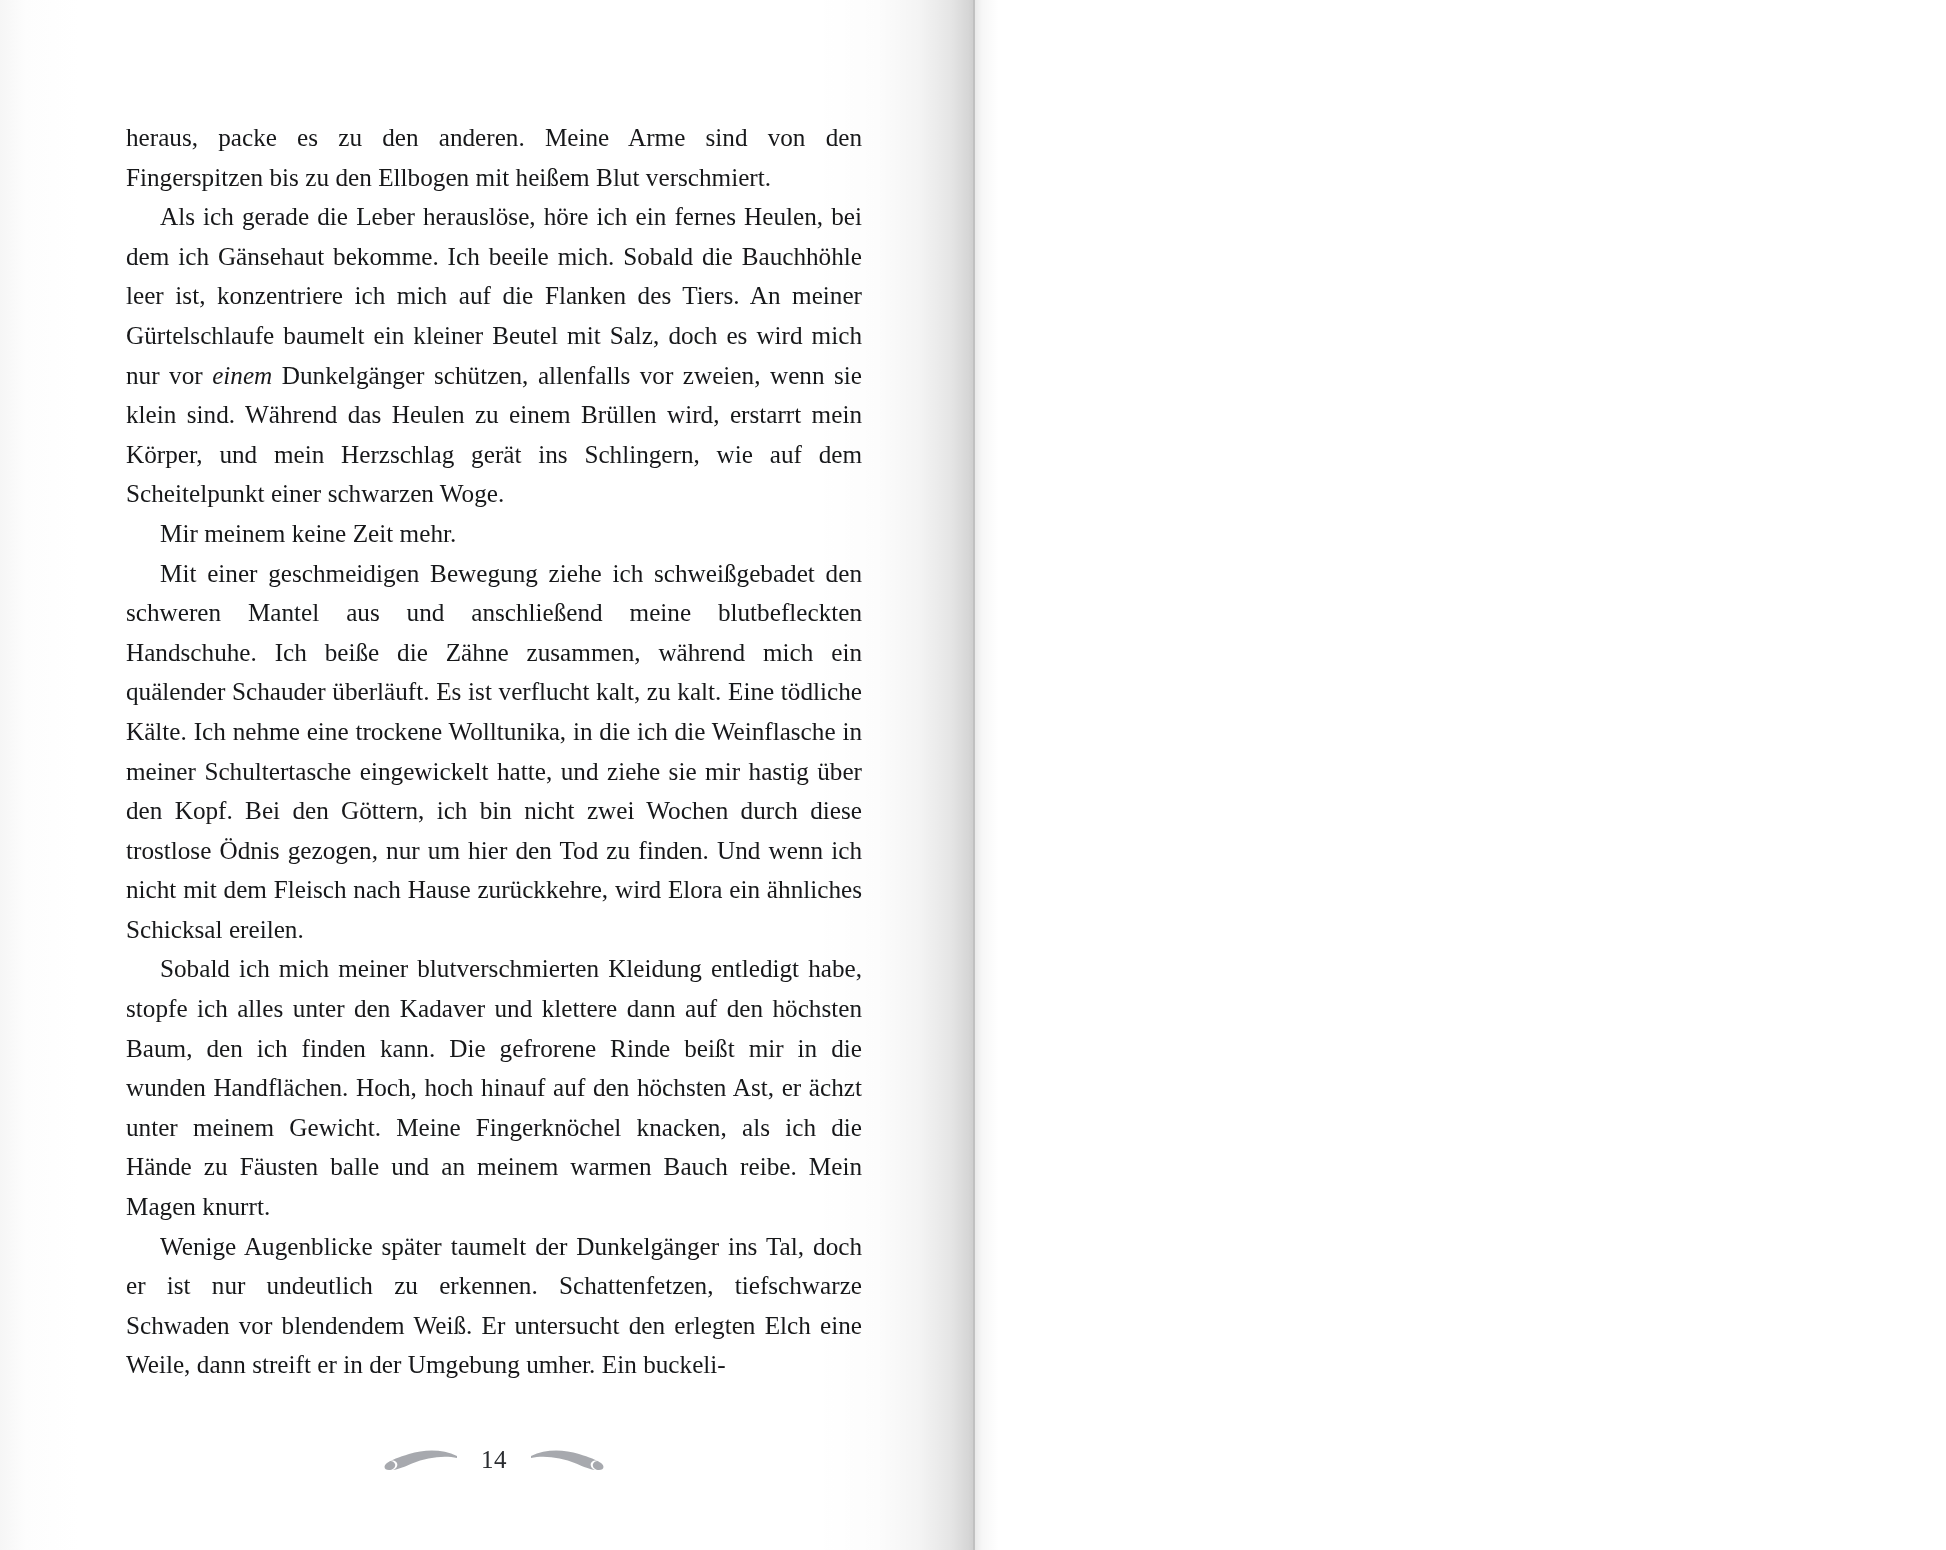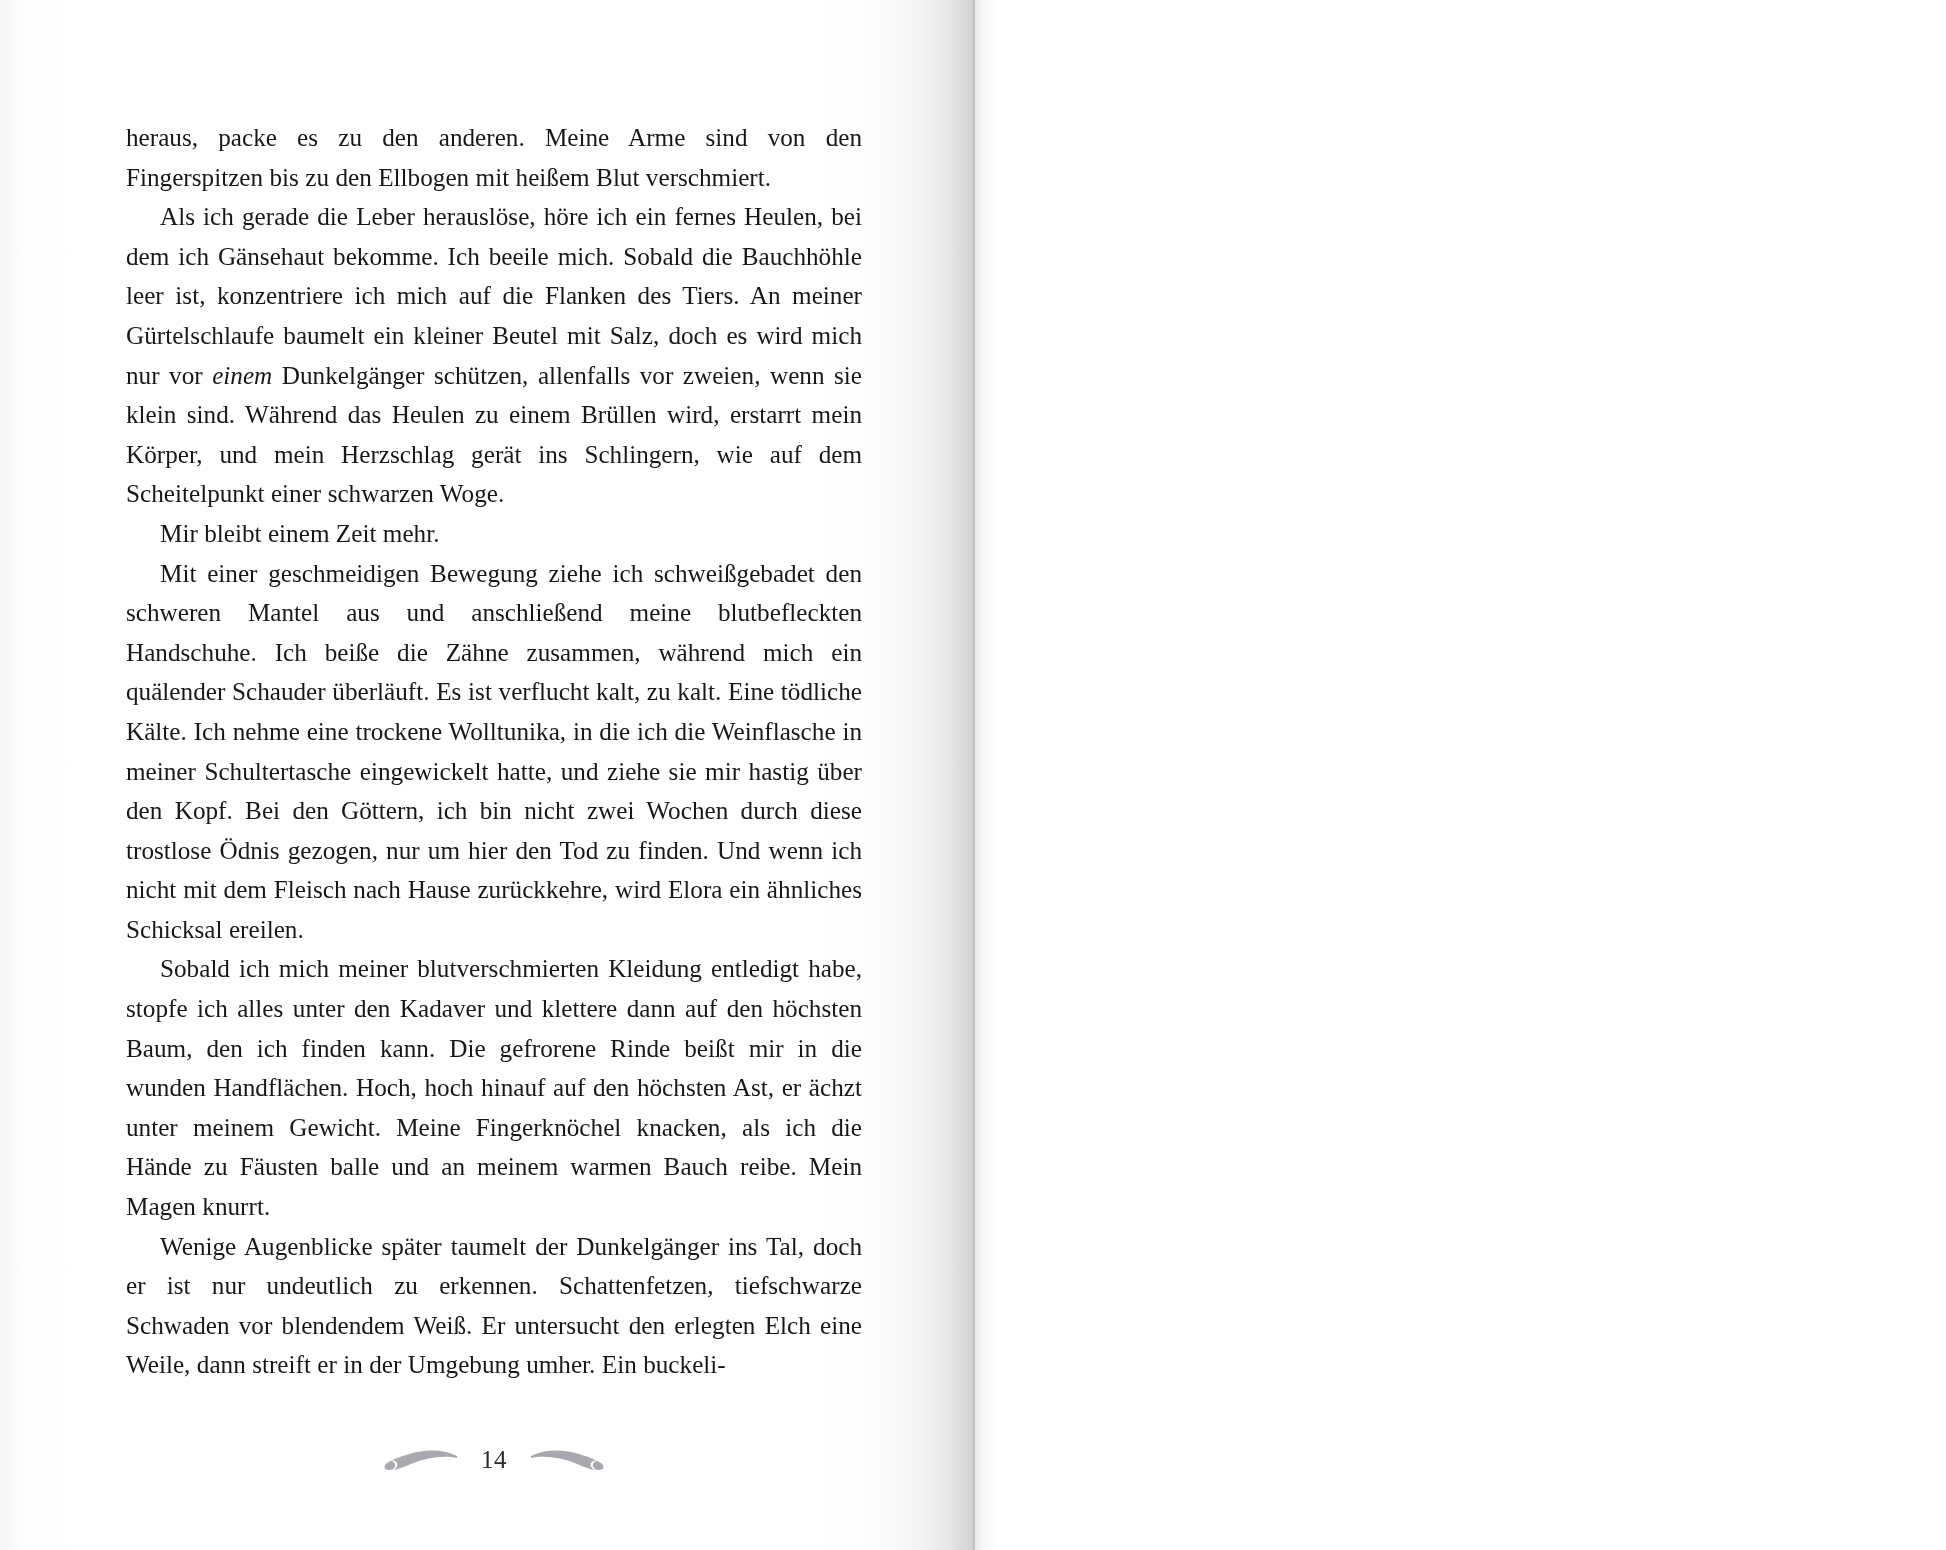--- a/index.html
+++ b/index.html
@@ -158,21 +158,21 @@
 </style>
 </head>
 <body>
 
 <div class="spread">
 
   <div class="page page-left">
     <div class="textblock left">
       <p>heraus, packe es zu den anderen. Meine Arme sind von den Fingerspitzen bis zu den Ellbogen mit heißem Blut verschmiert.</p>
       <p class="indent"><span>Als ich gerade die Leber herauslöse, höre ich ein fernes Heulen, bei dem ich Gänsehaut bekomme. Ich beeile mich. Sobald die Bauchhöhle leer ist, konzentriere ich mich auf die Flanken des Tiers. An meiner Gürtelschlaufe baumelt ein kleiner Beutel mit Salz, doch es wird mich nur vor </span><em>einem</em><span> Dunkelgänger schützen, allenfalls vor zweien, wenn sie klein sind. Während das Heulen zu einem Brüllen wird, erstarrt mein Körper, und mein Herzschlag gerät ins Schlingern, wie auf dem Scheitelpunkt einer schwarzen Woge.</span></p>
-      <p class="indent">Mir bleibt einem Zeit mehr.</p>
+      <p class="indent">Mir meinem keine Zeit mehr.</p>
       <p class="indent">Mit einer geschmeidigen Bewegung ziehe ich schweißgebadet den schweren Mantel aus und anschließend meine blutbefleckten Handschuhe. Ich beiße die Zähne zusammen, während mich ein quälender Schauder überläuft. Es ist verflucht kalt, zu kalt. Eine tödliche Kälte. Ich nehme eine trockene Wolltunika, in die ich die Weinflasche in meiner Schultertasche eingewickelt hatte, und ziehe sie mir hastig über den Kopf. Bei den Göttern, ich bin nicht zwei Wochen durch diese trostlose Ödnis gezogen, nur um hier den Tod zu finden. Und wenn ich nicht mit dem Fleisch nach Hause zurückkehre, wird Elora ein ähnliches Schicksal ereilen.</p>
       <p class="indent">Sobald ich mich meiner blutverschmierten Kleidung entledigt habe, stopfe ich alles unter den Kadaver und klettere dann auf den höchsten Baum, den ich finden kann. Die gefrorene Rinde beißt mir in die wunden Handflächen. Hoch, hoch hinauf auf den höchsten Ast, er ächzt unter meinem Gewicht. Meine Fingerknöchel knacken, als ich die Hände zu Fäusten balle und an meinem warmen Bauch reibe. Mein Magen knurrt.</p>
       <p class="indent">Wenige Augenblicke später taumelt der Dunkelgänger ins Tal, doch er ist nur undeutlich zu erkennen. Schattenfetzen, tiefschwarze Schwaden vor blendendem Weiß. Er untersucht den erlegten Elch eine Weile, dann streift er in der Umgebung umher. Ein buckeli-</p>
     </div>
 
     <div class="folio left">
       <span class="orn">
         <svg width="78" height="26" viewBox="0 0 78 26">
           <path d="M76 9 C62 2, 44 2, 28 7 C18 10, 10 13, 6 16 C2 19, 3 23, 8 23 C12 23, 15 20, 14 17 C13 14.5, 10 13.5, 8 14.5 C10 13, 13 13, 15 14.8 C17.5 17, 16.5 21.5, 12 23 C17 22.6, 23 20, 31 16.6 C46 10.4, 63 8.2, 76 11 Z" fill="#8a8d93"></path>
         </svg>

